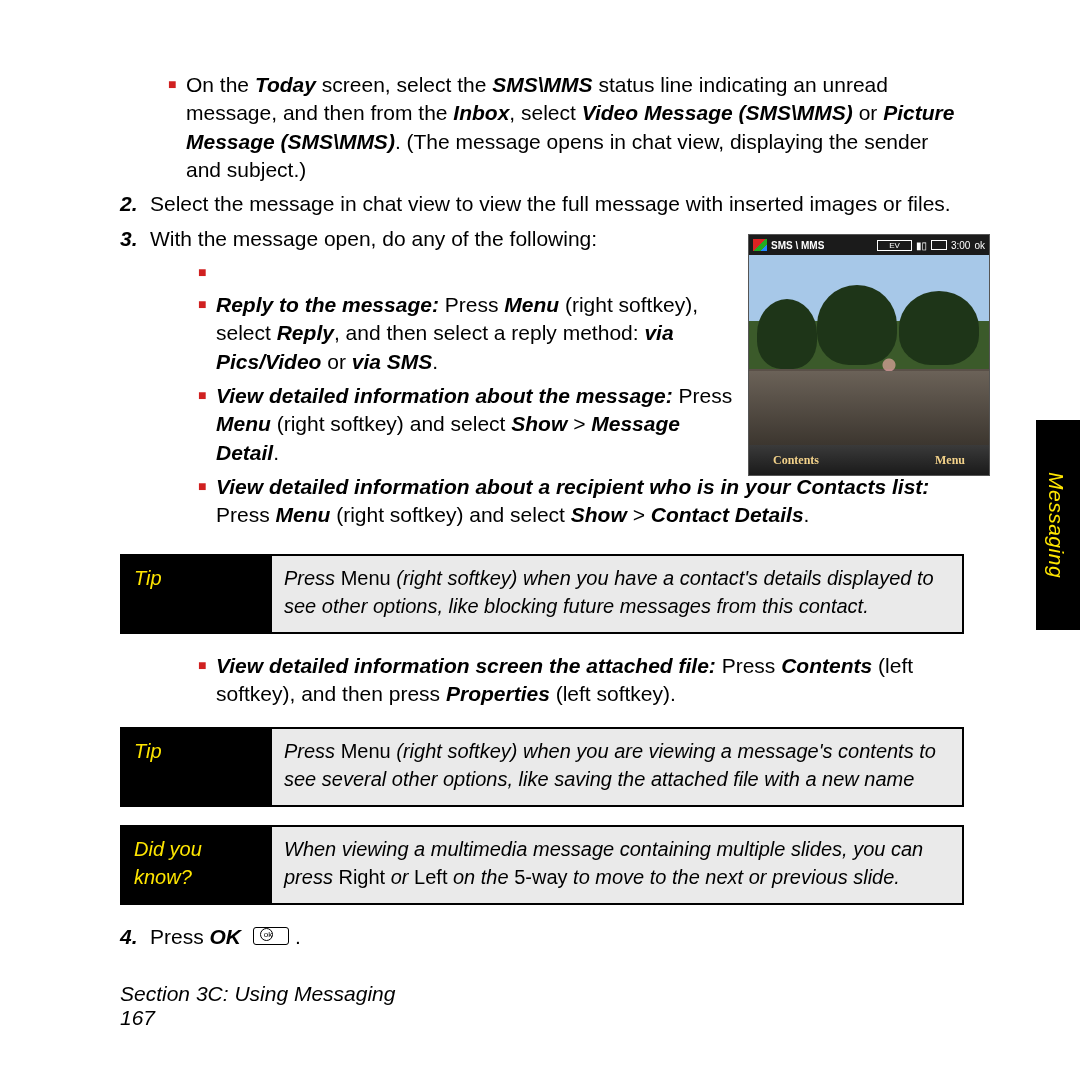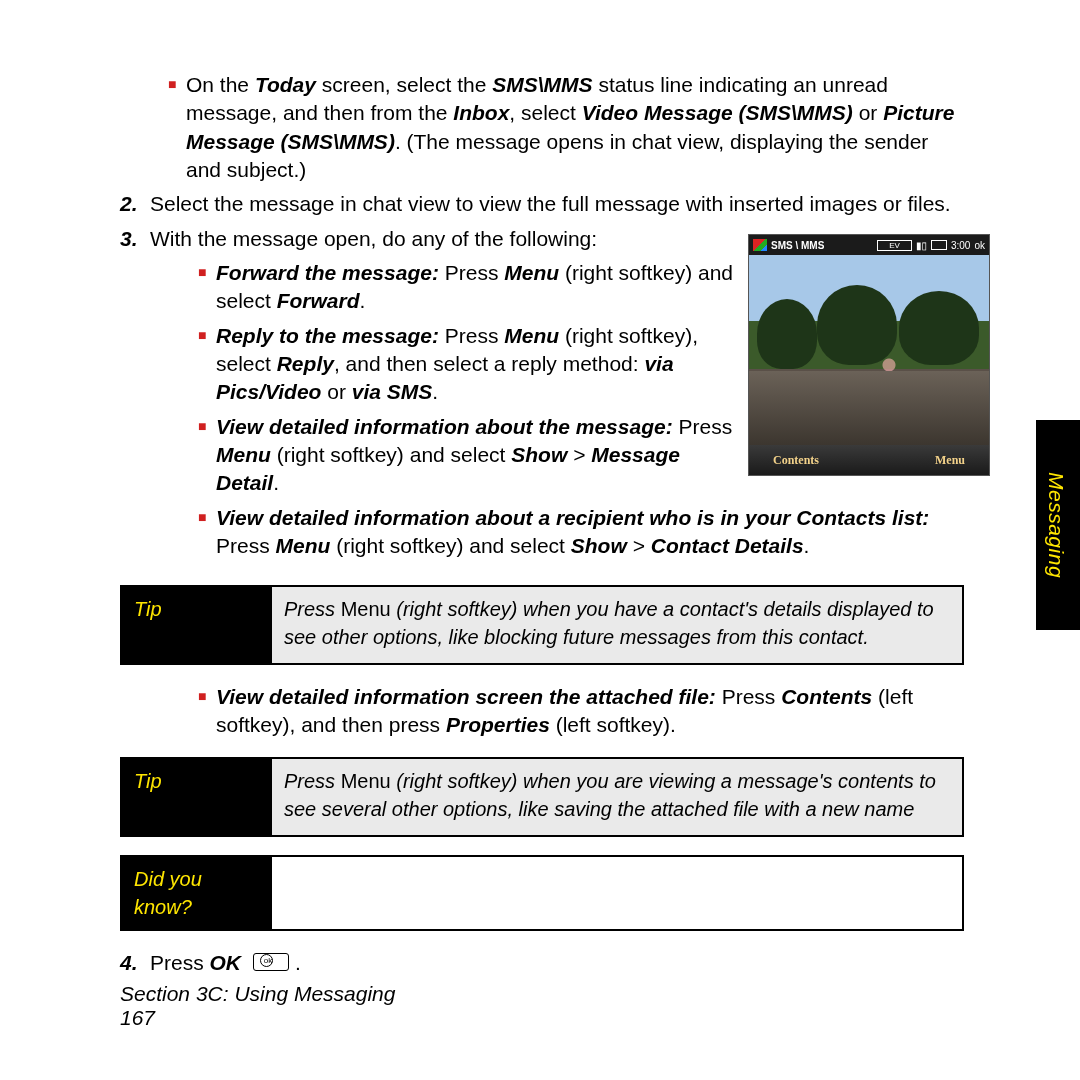--- a/index.html
+++ b/index.html
@@ -248,23 +248,20 @@
     </div>
 
     <div class="ol-row row3">
       <div class="ol-num">3.</div>
       <div class="ol-body">
         <div>With the message open, do any of the following:</div>
 
         <div class="sub-ul narrow">
           <div class="sub-li">
             <div class="red-bullet">■</div>
-            <div class="sub-text">
-              <span class="bi">Forward the message:</span><span> Press </span><span class="bi">Menu</span><span> (right softkey) and select </span><span class="bi">Forward</span><span>.</span>
-            </div>
           </div>
           <div class="sub-li">
             <div class="red-bullet">■</div>
             <div class="sub-text">
               <span class="bi">Reply to the message:</span><span> Press </span><span class="bi">Menu</span><span> (right softkey), select </span><span class="bi">Reply</span><span>, and then select a reply method: </span><span class="bi">via Pics/Video</span><span> or </span><span class="bi">via SMS</span><span>.</span>
             </div>
           </div>
           <div class="sub-li">
             <div class="red-bullet">■</div>
             <div class="sub-text">
@@ -302,20 +299,23 @@
 
     <div class="tip-box">
       <div class="tip-label">Tip</div>
       <div class="tip-body">
         <span>Press </span><span class="nb">Menu</span><span> (right softkey) when you are viewing a message's contents to see several other options, like saving the attached file with a new name</span>
       </div>
     </div>
 
     <div class="tip-box">
       <div class="tip-label">Did you know?</div>
+      <div class="tip-body">
+        <span>When viewing a multimedia message containing multiple slides, you can press </span><span class="nb">Right</span><span> or </span><span class="nb">Left</span><span> on the </span><span class="nb">5-way</span><span> to move to the next or previous slide.</span>
+      </div>
     </div>
 
     <div class="ol-row" style="margin-top:16px;">
       <div class="ol-num">4.</div>
       <div class="ol-body">
         <span>Press </span><span class="bi">OK</span>&nbsp;
         <span class="ok-icon"><span class="ok-icon-txt">ok</span></span>
         <span> .</span>
       </div>
     </div>

